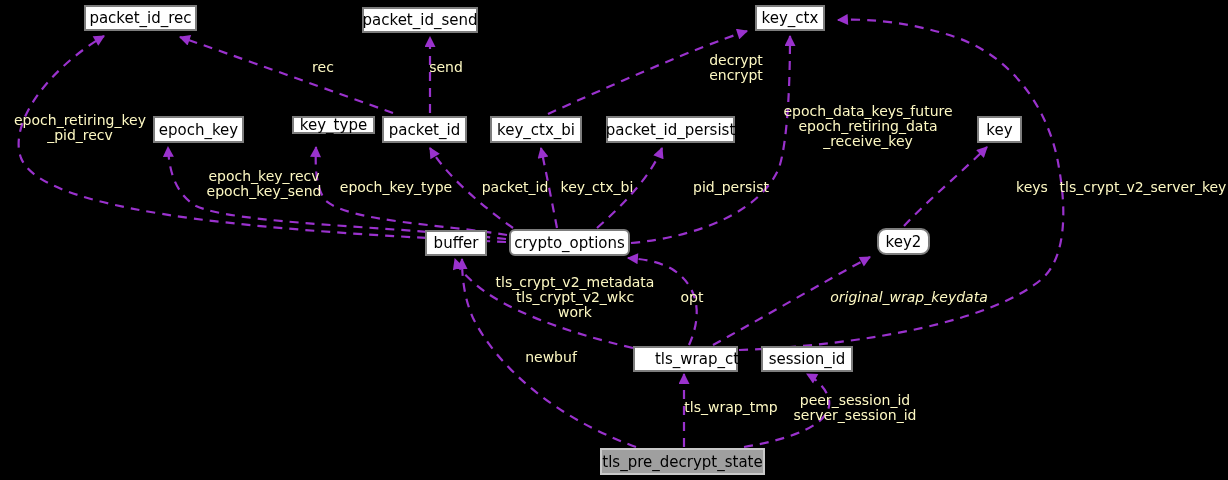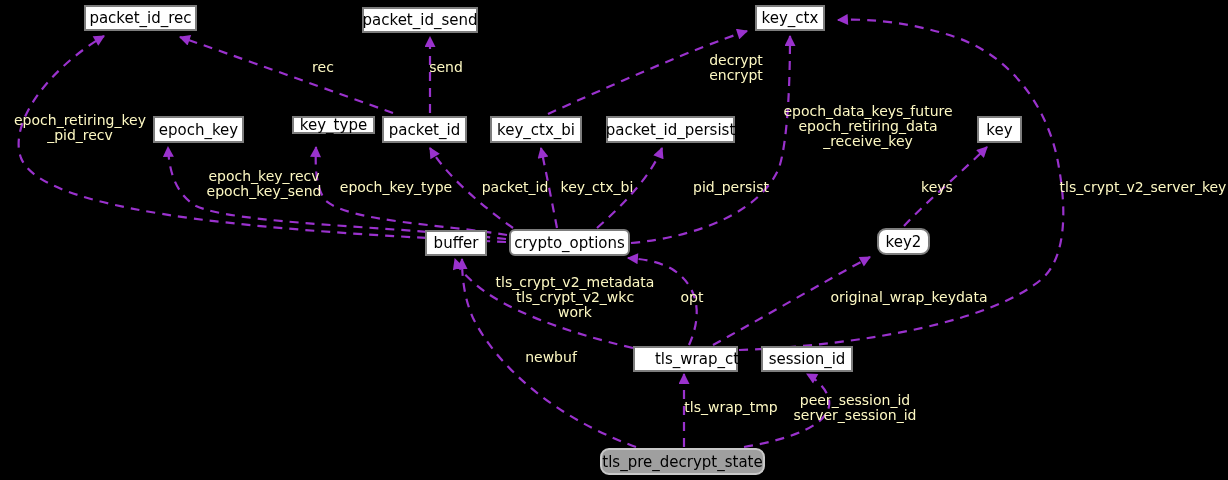--- a/index.html
+++ b/index.html
@@ -7,21 +7,21 @@
     position:relative;width:1228px;height:480px;background:#000;
     font-family:"DejaVu Sans","Liberation Sans",sans-serif;overflow:hidden;
   }
   .edges-layer{position:absolute;left:0;top:0;width:1228px;height:480px;}
   path.edge{fill:none;stroke:#9a32cd;stroke-width:2.2;stroke-dasharray:9 7;}
   .node{
     position:absolute;display:flex;align-items:center;justify-content:center;
     background:#ffffff;border:2px solid #7d7d7d;color:#000000;
     font-size:15px;white-space:nowrap;box-sizing:border-box;cursor:pointer;z-index:3;
   }
-  .node.focus{background:#9f9f9f;border-color:#c9c9c9;cursor:default;border-radius:9px;}
+  .node.focus{background:#9f9f9f;border-color:#c9c9c9;cursor:default;}
   .edge-label{
     position:absolute;transform:translateX(-50%);
     color:#fef9c3;font-size:14px;line-height:15px;text-align:center;
     white-space:nowrap;z-index:2;
   }
 </style>
 </head>
 <body>
 
 <div class="diagram">
@@ -79,35 +79,35 @@
       <div>key_ctx_bi</div>
     </div>
     <div class="edge-label" style="left: 696px; top: 180px; margin-left: 35px;">
       <div>pid_persist</div>
     </div>
     <div class="edge-label" style="left: 868px; top: 104px;">
       <div>epoch_data_keys_future</div>
       <div>epoch_retiring_data</div>
       <div>_receive_key</div>
     </div>
-    <div class="edge-label" style="left: 937px; top: 180px;">
+    <div class="edge-label" style="left: 1032px; top: 180px;">
       <div>keys</div>
     </div>
     <div class="edge-label" style="left: 1143px; top: 180px;">
       <div>tls_crypt_v2_server_key</div>
     </div>
     <div class="edge-label" style="left: 575px; top: 275px;">
       <div>tls_crypt_v2_metadata</div>
       <div>tls_crypt_v2_wkc</div>
       <div>work</div>
     </div>
     <div class="edge-label" style="left: 692px; top: 290px;">
       <div>opt</div>
     </div>
-    <div class="edge-label" style="left: 909px; top: 290px;">
+    <div class="edge-label" style="left: 909px; top: 290px; font-style: italic;">
       <div>original_wrap_keydata</div>
     </div>
     <div class="edge-label" style="left: 551px; top: 350px;">
       <div>newbuf</div>
     </div>
     <div class="edge-label" style="left: 731px; top: 400px;">
       <div>tls_wrap_tmp</div>
     </div>
     <div class="edge-label" style="left: 855px; top: 393px;">
       <div>peer_session_id</div>

